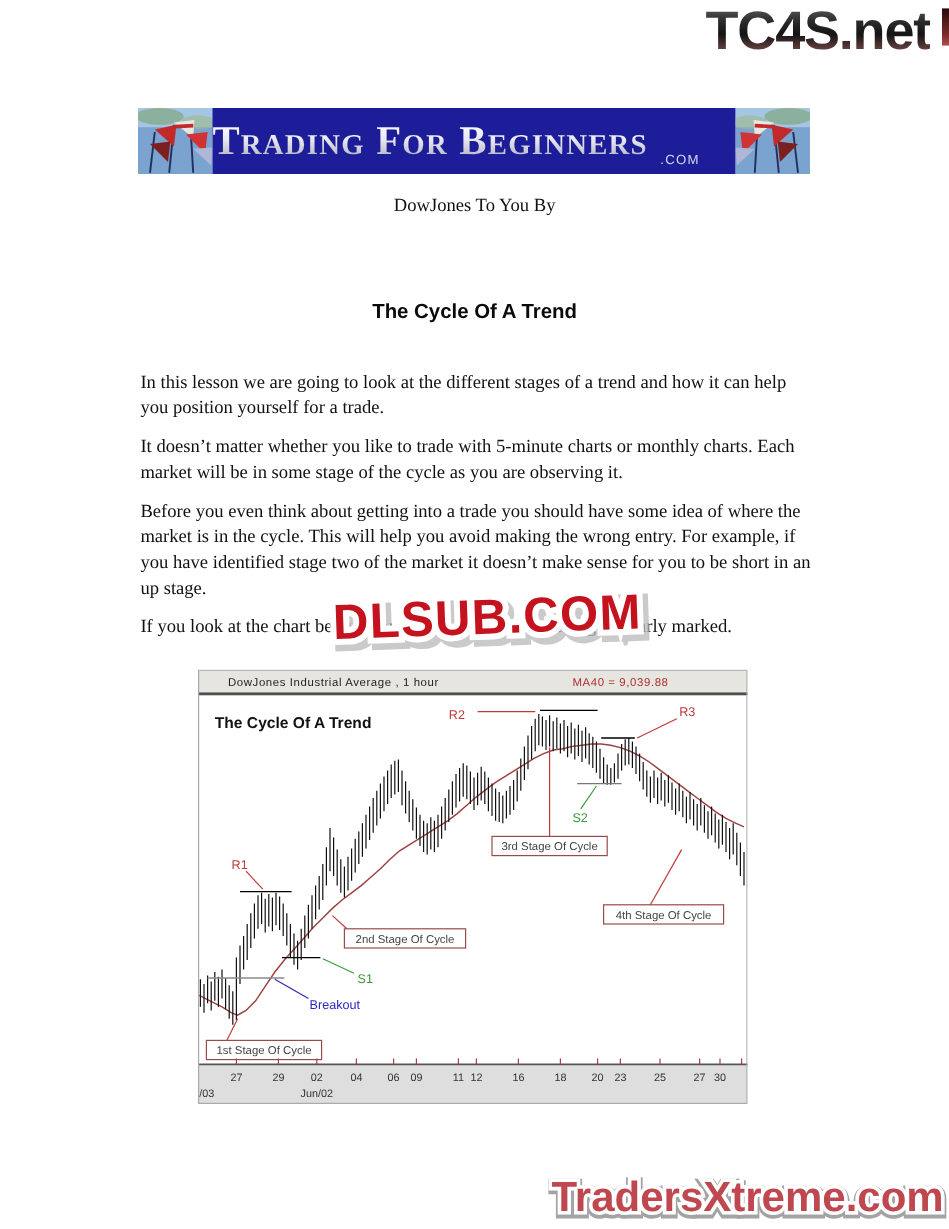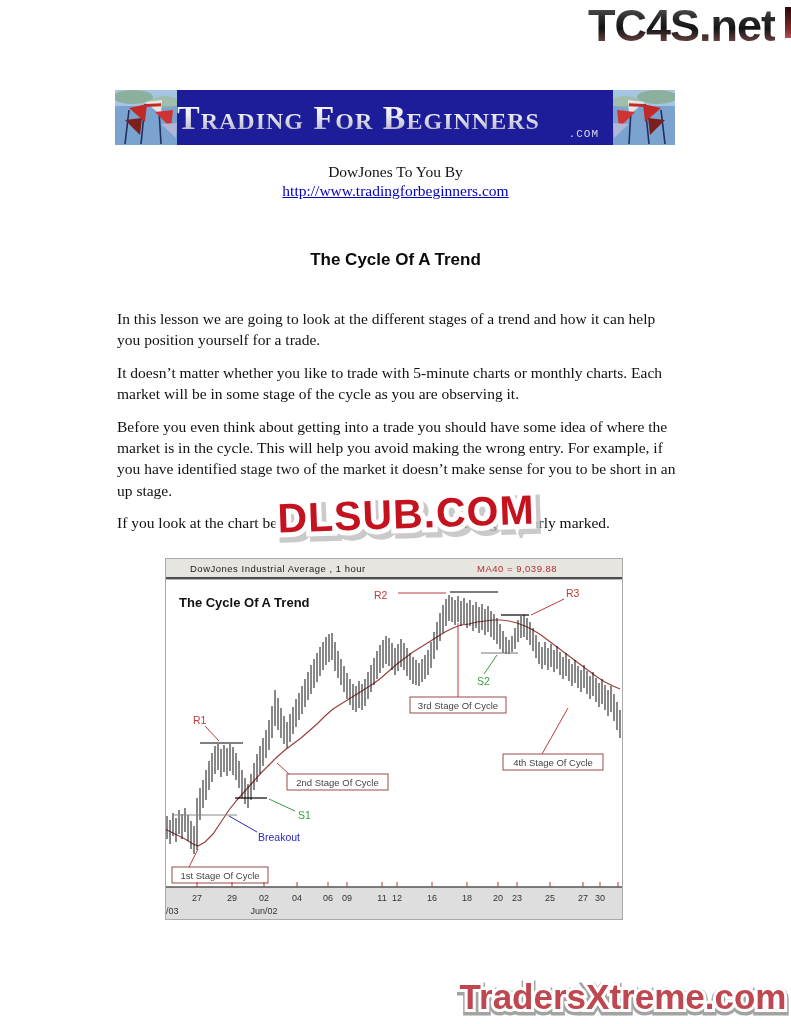--- a/index.html
+++ b/index.html
@@ -16,21 +16,21 @@
 
   
   .banner{position:absolute;left:115px;top:90px;width:560px;height:55px;display:flex;}
   .banner .flag{width:62px;height:55px;flex:0 0 auto;}
   .banner .flag.right svg{transform:scaleX(-1);}
   .banner .mid{flex:1;background:#1d1d99;display:flex;align-items:center;justify-content:flex-start;position:relative;}
   .banner .title{font-family:"Liberation Serif",serif;font-variant:small-caps;font-weight:600;
         font-size:34px;letter-spacing:1px;line-height:1;
         background:linear-gradient(180deg,#ffffff 0%,#e8e8f2 45%,#a8a8bc 100%);
         -webkit-background-clip:text;background-clip:text;color:transparent;}
-  .banner .suffix{position:absolute;right:14px;bottom:5px;font-family:Liberation Mono, monospace;
+  .banner .suffix{position:absolute;right:30px;bottom:5px;font-family:Liberation Sans, sans-serif;
         font-size:11px;color:#d8d8e8;letter-spacing:1px;}
 
   .brought{position:absolute;left:0;right:0;top:163px;text-align:center;font-size:15.5px;}
   .tfb-link{position:absolute;left:0;right:0;top:182px;text-align:center;font-size:15.5px;}
   .tfb-link a{color:#0000bf;text-decoration:underline;}
 
   .heading{position:absolute;left:0;right:0;top:250px;text-align:center;
         font-family:"Liberation Sans",sans-serif;font-weight:bold;font-size:17px;color:#0a0a0a;}
 
   .paras{position:absolute;left:117px;top:292px;width:566px;font-size:15.5px;line-height:21.4px;margin-top:16px;}
@@ -89,23 +89,20 @@
         <polygon points="30,12 47,10 46,25" fill="#e9e6e0"></polygon>
         <rect x="31" y="14" width="15" height="3" fill="#c22a2a" transform="rotate(-3 31 14)"></rect>
         <polygon points="10,30 27,28 25,45" fill="#7c1f1f"></polygon>
         <polygon points="40,22 58,20 56,38" fill="#cf3333"></polygon>
         <polygon points="46,34 62,33 61,48" fill="#b0b6d8"></polygon>
       </svg>
     </div>
   </div>
 
   <div class="brought">DowJones To You By</div>
-  <div class="tfb-link">
-    <a href="#">http://www.tradingforbeginners.com</a>
-  </div>
 
   <div class="heading">The Cycle Of A Trend</div>
   <div class="paras" id="paras">
       <p>In this lesson we are going to look at the different stages of a trend and how it can help<br>you position yourself for a trade.</p>
       <p>It doesn’t matter whether you like to trade with 5-minute charts or monthly charts. Each<br>market will be in some stage of the cycle as you are observing it.</p>
       <p>Before you even think about getting into a trade you should have some idea of where the<br>market is in the cycle. This will help you avoid making the wrong entry. For example, if<br>you have identified stage two of the market it doesn’t make sense for you to be short in an<br>up stage.</p>
       <p>If you look at the chart below you can see the 4 different stages clearly marked.</p>
     </div>
 
   <div class="watermark">

